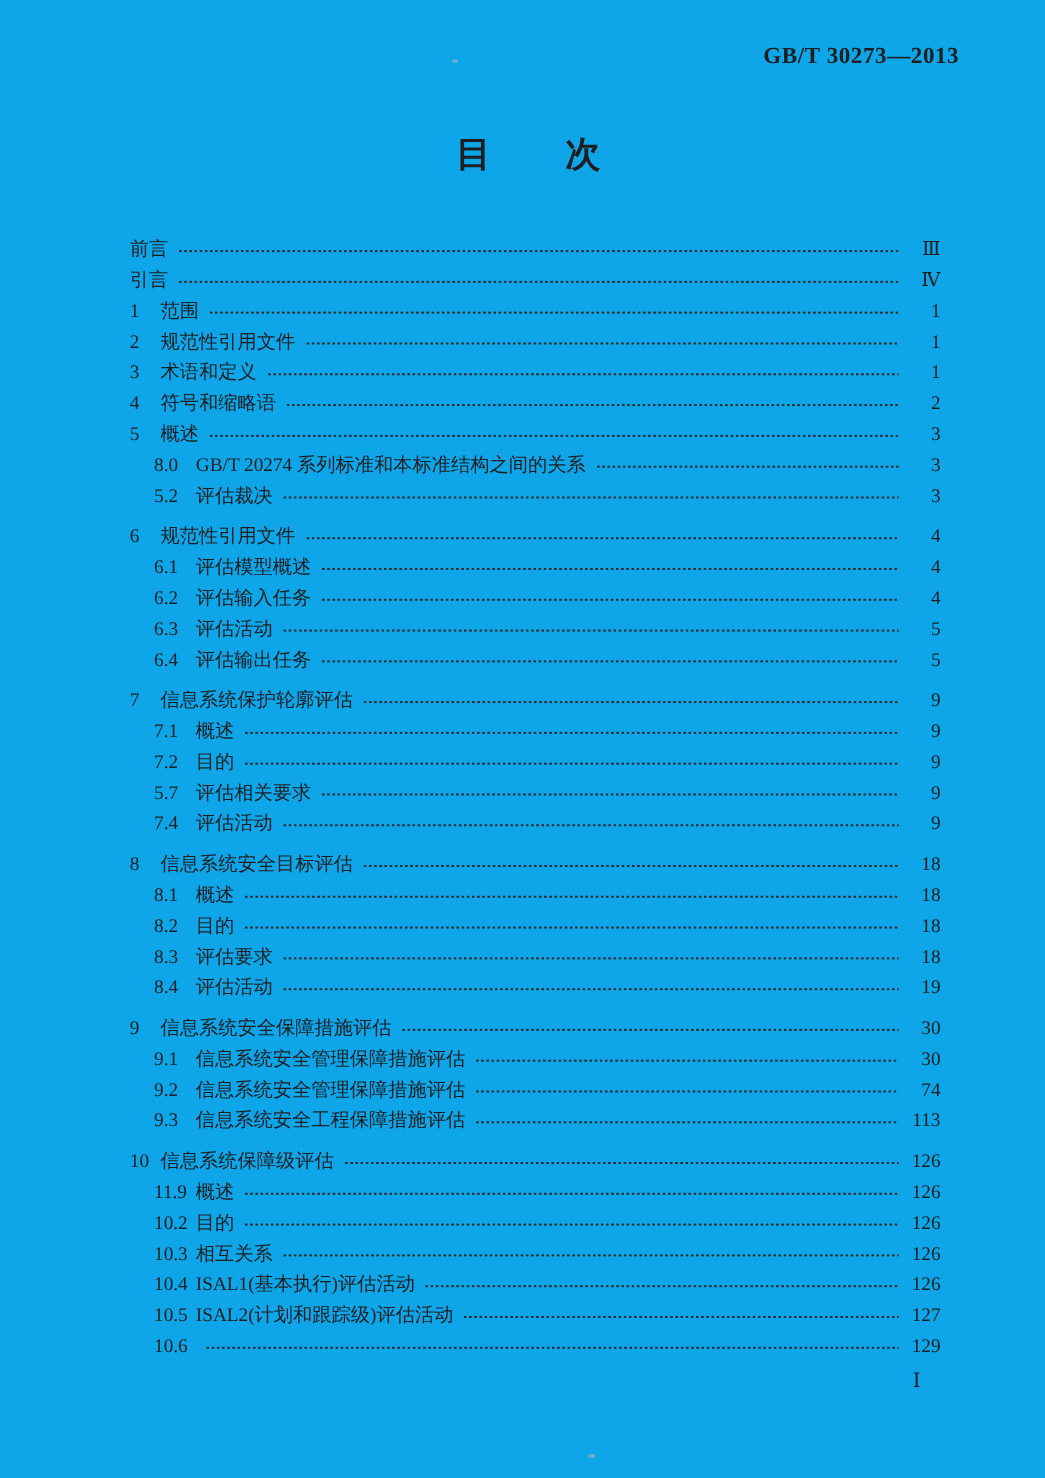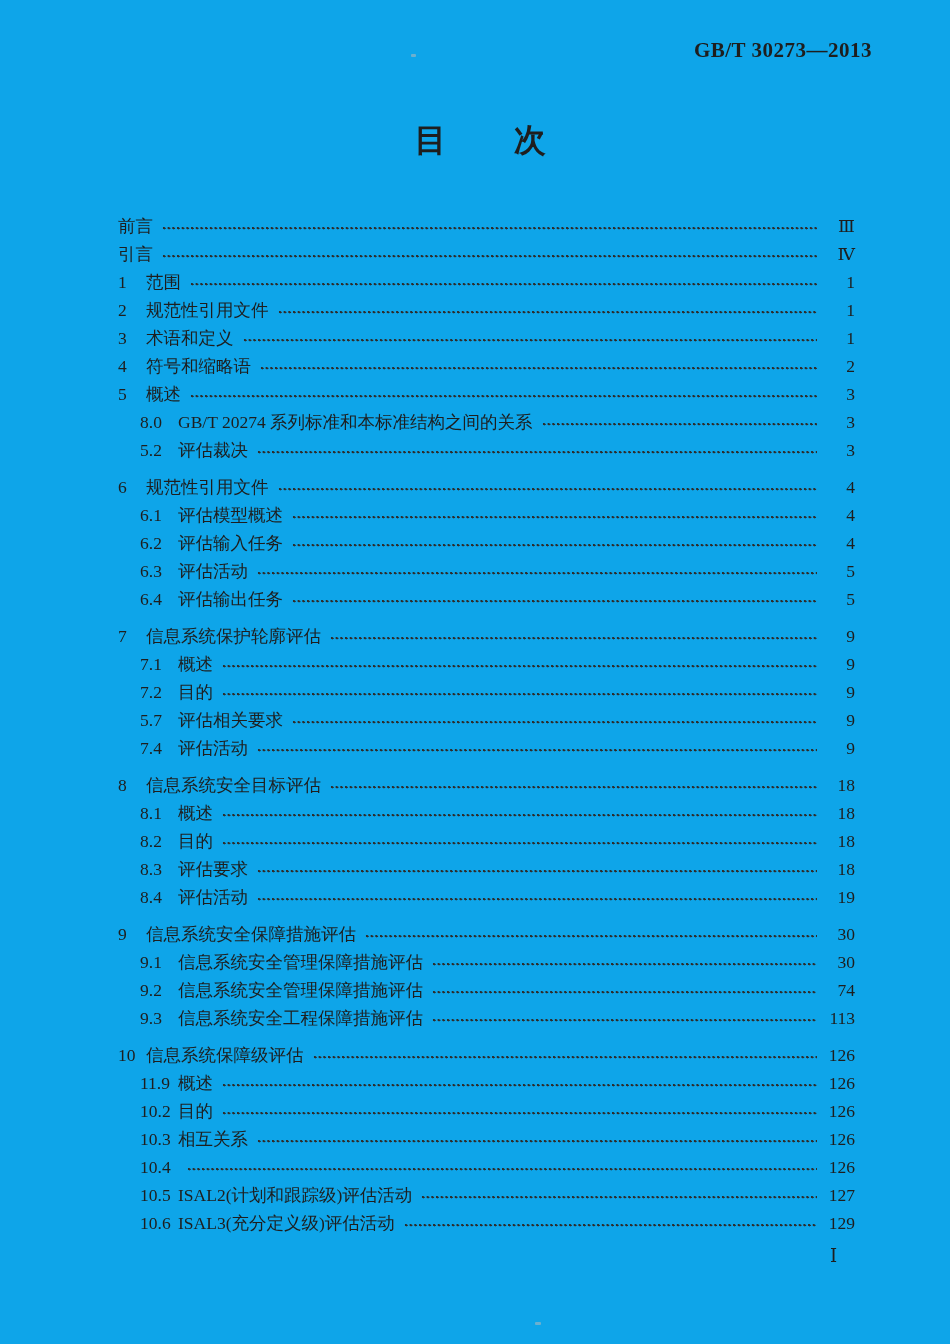--- a/index.html
+++ b/index.html
@@ -284,32 +284,32 @@
         <span class="pg">126</span>
       </div>
       <div class="toc-row level-2">
         <span class="num">10.3</span>
         <span class="label">相互关系</span>
         <span class="leader"></span>
         <span class="pg">126</span>
       </div>
       <div class="toc-row level-2">
         <span class="num">10.4</span>
+        <span class="label">ISAL1(基本执行)评估活动</span>
         <span class="leader"></span>
         <span class="pg">126</span>
       </div>
       <div class="toc-row level-2">
         <span class="num">10.5</span>
         <span class="label">ISAL2(计划和跟踪级)评估活动</span>
         <span class="leader"></span>
         <span class="pg">127</span>
       </div>
       <div class="toc-row level-2">
         <span class="num">10.6</span>
-        <span class="label">ISAL3(充分定义级)评估活动</span>
         <span class="leader"></span>
         <span class="pg">129</span>
       </div>
     </nav>
 
   <div class="footer">
     <span>Ⅰ</span>
   </div>
 
   <div class="speck speck-bottom"></div>

